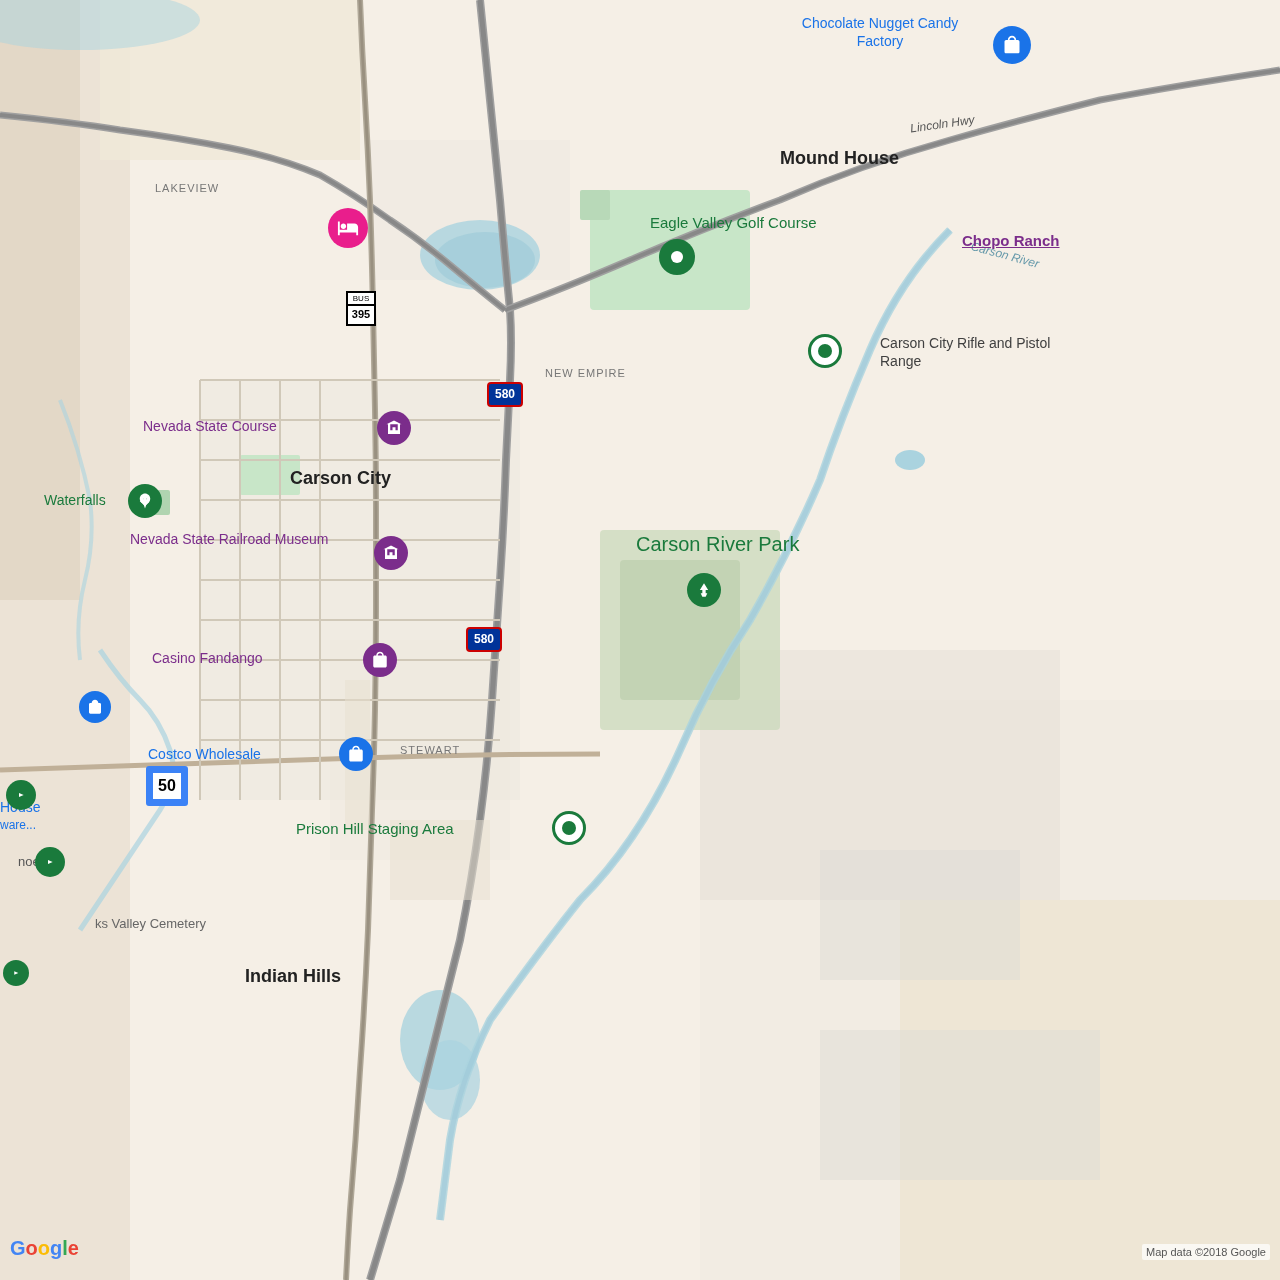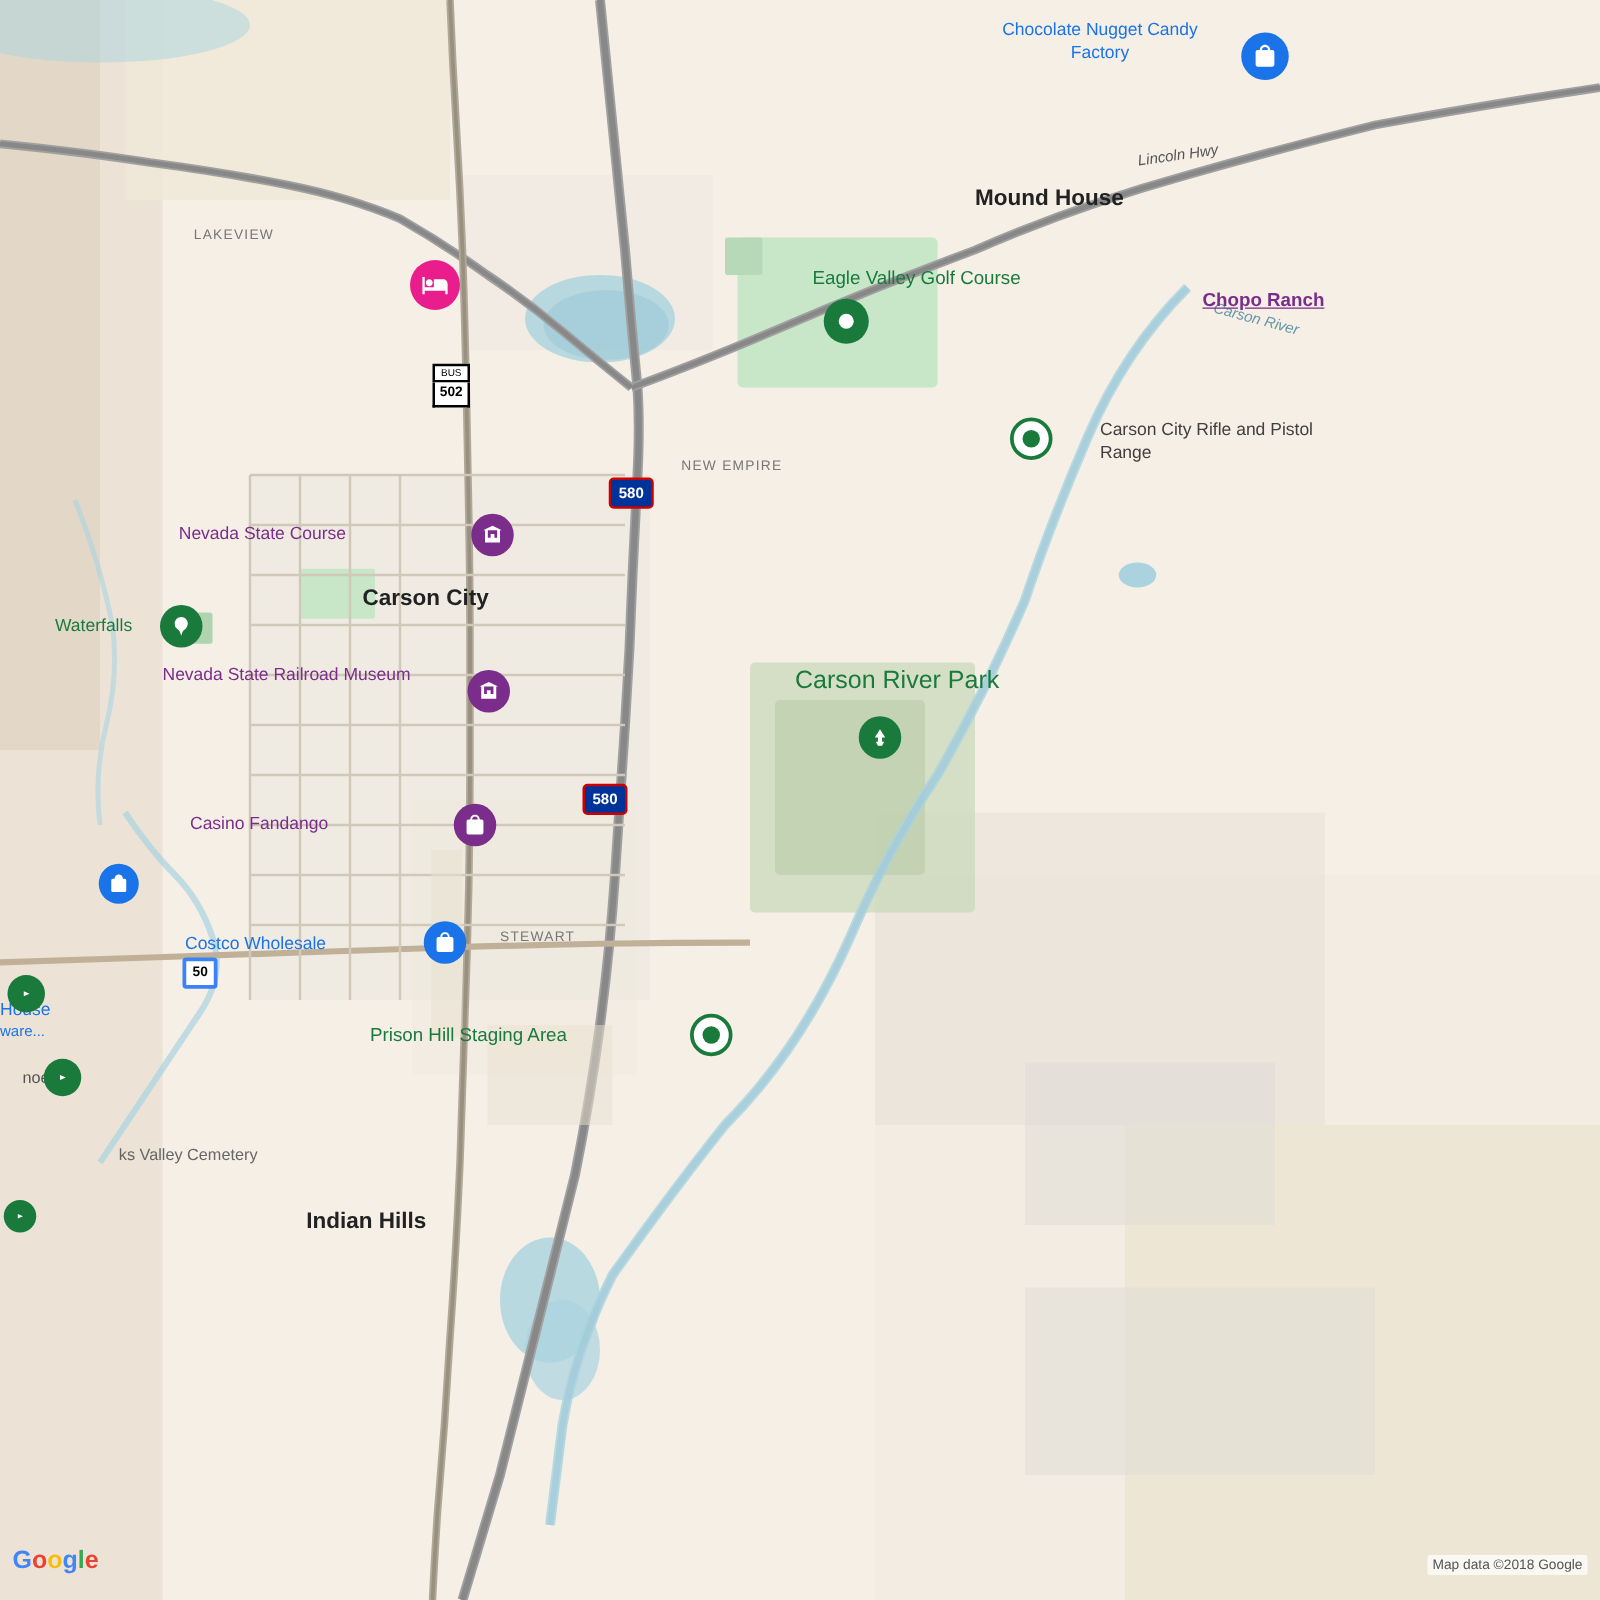--- a/index.html
+++ b/index.html
@@ -346,26 +346,26 @@
 
   <div class="highway-shield" style="position:absolute; left:466px; top:627px;">
     <div style="background:#003399; color:white; border-radius:4px; padding:2px 6px; font-size:12px; font-weight:bold; border:2px solid #cc0000; min-width:32px; text-align:center; line-height:1.4;">
       <span>580</span>
     </div>
   </div>
 
   <div class="highway-shield" style="position:absolute; left:346px; top:291px; display:flex; flex-direction:column; align-items:center;">
     <div style="background:white; color:black; border:2px solid black; padding:0px 3px; font-size:8px; font-weight:normal; text-align:center; line-height:1.4; width:30px;">BUS</div>
     <div style="background:white; color:black; border:2px solid black; border-top:none; padding:1px 3px; font-size:11px; font-weight:bold; text-align:center; line-height:1.4; width:30px;">
-      <span>502</span>
+      <span>395</span>
     </div>
   </div>
 
   <div class="highway-shield" style="position:absolute; left:146px; top:766px;">
-    <div style="background:white; color:black; border:3px solid #3b82f6; border-radius:3px; padding:2px 5px; font-size:11px; font-weight:bold; text-align:center; line-height:1.4;">
+    <div style="background:white; color:black; border:7px solid #3b82f6; border-radius:3px; padding:2px 5px; font-size:16px; font-weight:bold; text-align:center; line-height:1.4;">
       <span>50</span>
     </div>
   </div>
 
   <div style="position:absolute; bottom:20px; left:10px;">
     <span style="font-size:20px; font-family:'Arial', sans-serif; font-weight:bold;">
       <span style="color:#4285f4;">G</span><span style="color:#ea4335;">o</span><span style="color:#fbbc05;">o</span><span style="color:#4285f4;">g</span><span style="color:#34a853;">l</span><span style="color:#ea4335;">e</span>
     </span>
   </div>
 

